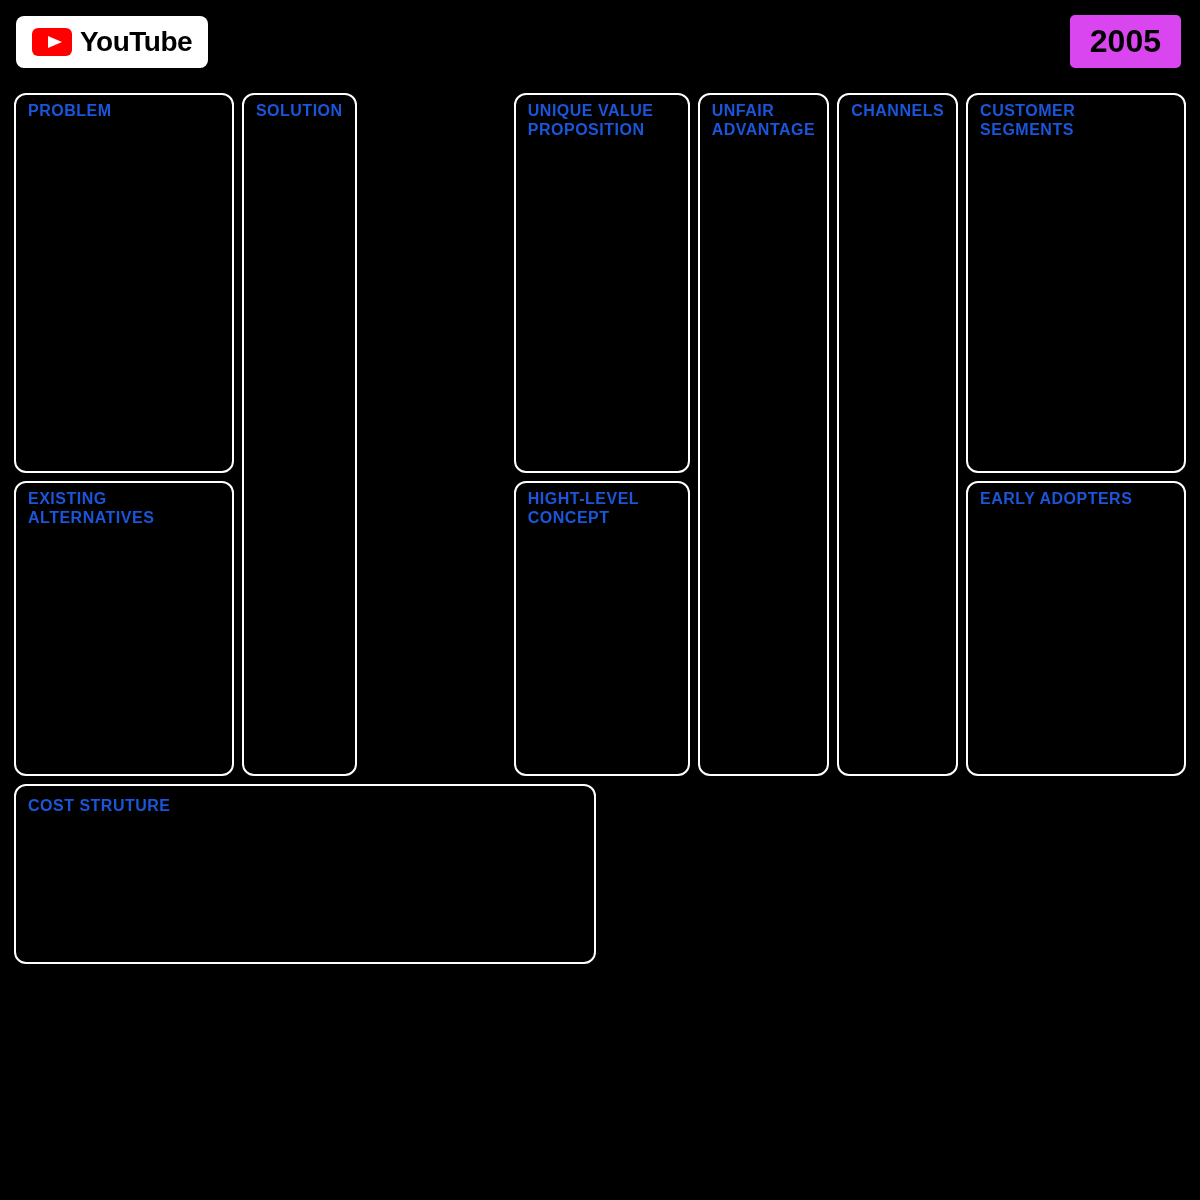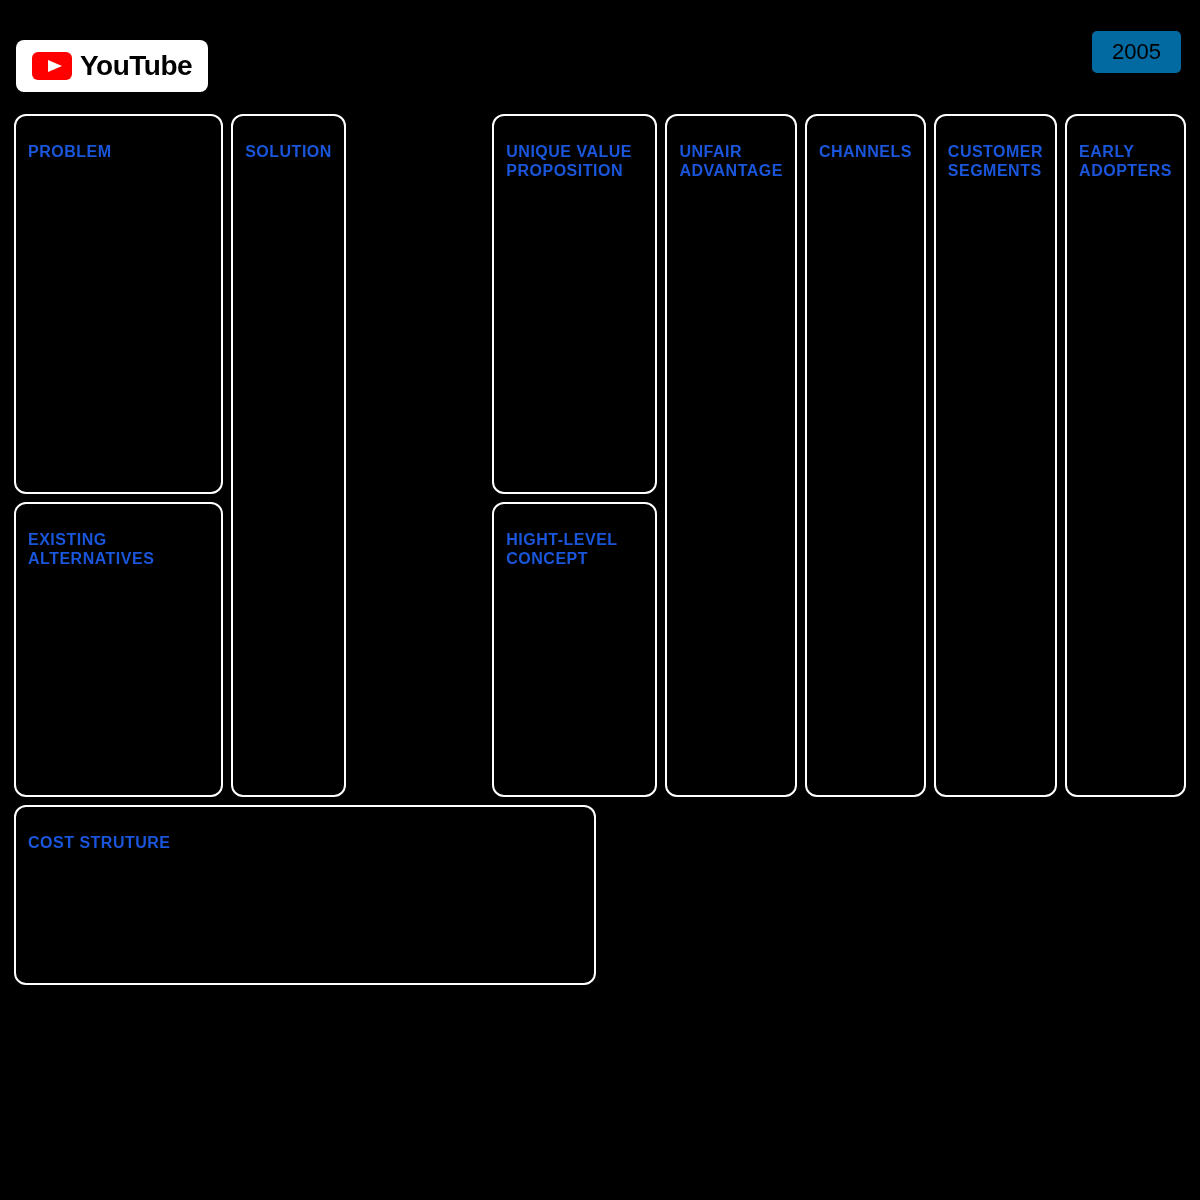--- a/index.html
+++ b/index.html
@@ -24,57 +24,56 @@
       background: #000;
     }
 
     .youtube-logo {
       display: flex;
       align-items: center;
       gap: 8px;
       background: #fff;
       border-radius: 8px;
       padding: 10px 16px;
-      margin-top: 28px;
     }
 
     .yt-icon {
       width: 40px;
       height: 28px;
     }
 
     .yt-text {
       font-size: 28px;
       font-weight: bold;
       color: #000;
       letter-spacing: -0.5px;
     }
 
     .year-badge {
-      background: #0369a1;
+      background: #d946ef;
       color: #000;
-      font-size: 22px;
-      font-weight: normal;
+      font-size: 32px;
+      font-weight: bold;
       padding: 8px 20px;
       border-radius: 8px;
       border: 3px solid #000;
     }
 
     .canvas-area {
       padding: 10px 14px;
       display: flex;
       flex-direction: column;
       gap: 8px;
     }
 
     .card {
       background: #000;
       border: 2px solid #fff;
       border-radius: 12px;
-      padding: 26px 12px;
+      padding: 6px 12px;
       min-height: 180px;
     }
 
     .card-title {
       font-size: 16px;
       font-weight: 900;
       color: #1a56db;
       text-transform: uppercase;
       letter-spacing: 0.5px;
       line-height: 1.2;
@@ -89,21 +88,21 @@
 
     .uvp-col {
       display: flex;
       flex-direction: column;
       gap: 8px;
       margin-left: 44px;
     }
 
     .customer-col {
       display: flex;
-      flex-direction: row;
+      flex-direction: column;
       gap: 8px;
     }
 
     .solution-col {
       display: flex;
       flex-direction: row;
       gap: 8px;
     }
 
     .unfair-col {
@@ -128,21 +127,21 @@
       display: grid;
       grid-template-columns: 1fr 1fr;
       gap: 8px;
     }
 
     .bottom-card {
       min-height: 180px;
       background: #000;
       border: 2px solid #fff;
       border-radius: 12px;
-      padding: 26px 12px;
+      padding: 10px 12px;
     }
   </style>
 </head>
 <body>
 
 <div class="header">
   <div class="youtube-logo">
 
     <svg class="yt-icon" viewBox="0 0 40 28" xmlns="http://www.w3.org/2000/svg">
       <rect width="40" height="28" rx="6" fill="#FF0000"></rect>

